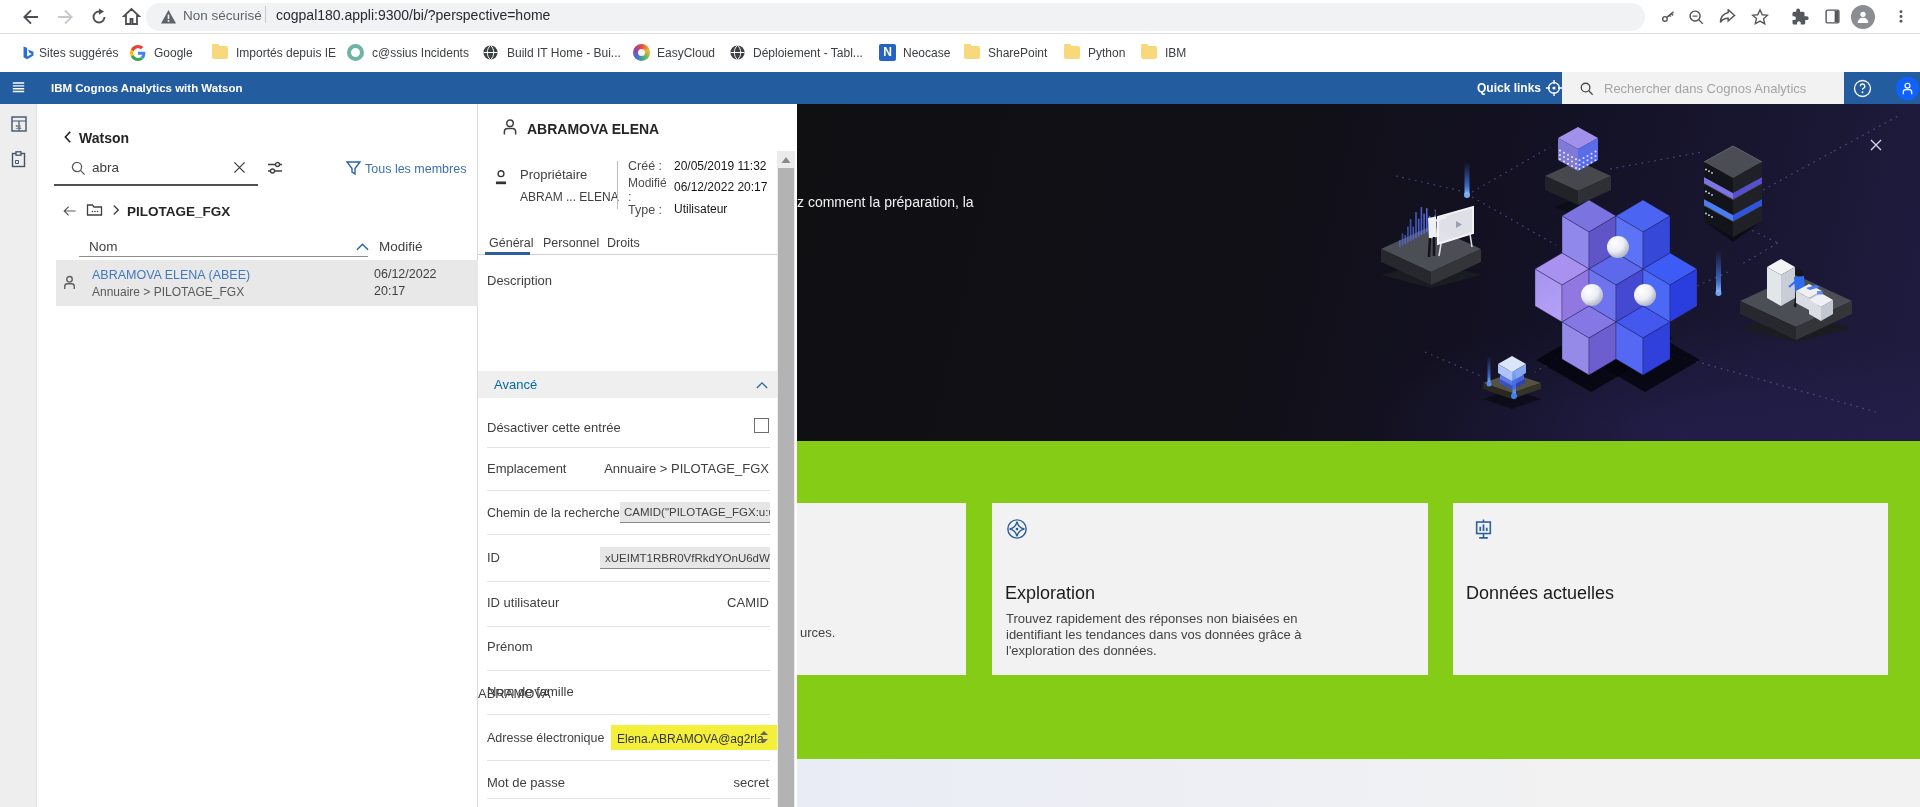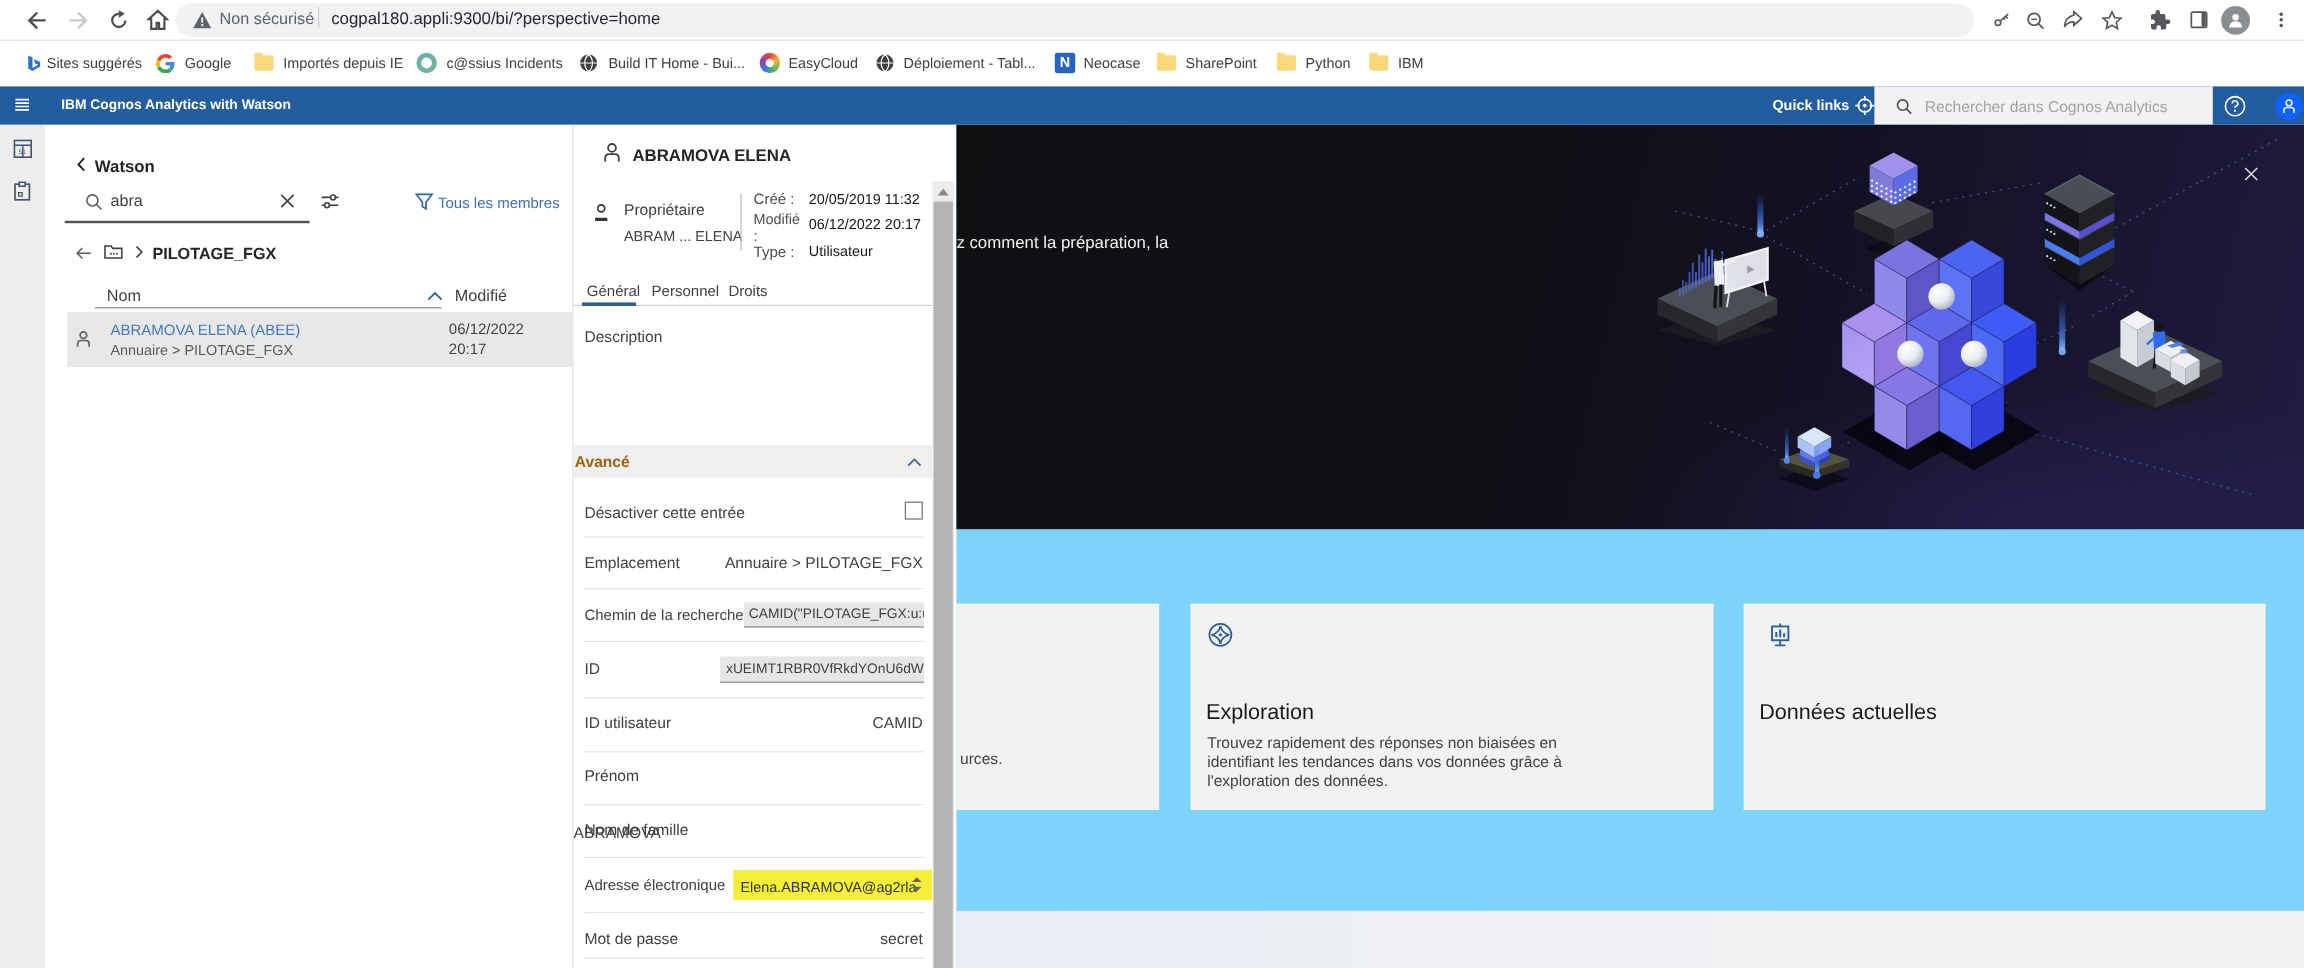--- a/index.html
+++ b/index.html
@@ -26,21 +26,21 @@
 #csearch { position:absolute; left:1562px; top:0px; width:282px; height:32px; background:#f2f2f2; }
 #csearch span { position:absolute; left:42px; top:9px; color:#a4a4a4; font-size:13px; }
 
 
 #sidebar { position:absolute; left:0; top:104px; width:37px; height:703px; background:#eeeeee; border-right:1px solid #e0e0e0; }
 #panel1 { position:absolute; left:37px; top:104px; width:441px; height:703px; background:#fff; border-right:1px solid #d9d9d9; }
 #panel2 { position:absolute; left:478px; top:104px; width:319px; height:703px; background:#fff; }
 .blue  { color:#3d70b2; }
 
 
-#rcontent { position:absolute; left:797px; top:104px; width:1123px; height:703px; background:#7dd3fc; }
+#rcontent { position:absolute; left:797px; top:104px; width:1123px; height:703px; background:#84cc16; }
 #hero { position:absolute; left:0; top:0; width:1123px; height:337px;
   background:linear-gradient(103deg,#101013 0%,#111017 42%,#131124 64%,#191631 82%,#201c41 100%); }
 .card { position:absolute; top:399px; height:172px; background:#f2f2f2; }
 .cardtitle { position:absolute; font-size:18px; color:#1b1b1b;text-align:right; }
 .cardbody { position:absolute; font-size:13px; color:#424242; line-height:16.2px; }
 #bottomband { position:absolute; left:0; top:655px; width:1123px; height:48px;
   background:linear-gradient(90deg,#e9ecf4 0%,#edeff4 40%,#f2f2f2 70%,#f2f2f2 100%); }
 </style>
 </head>
 <body>
@@ -268,21 +268,21 @@
 
   <div class="abs" style="left:11px;top:132px;color:#3f3f3f;font-size:12.5px">Général</div>
   <div class="abs" style="left:65px;top:132px;color:#3f3f3f;font-size:12.5px">Personnel</div>
   <div class="abs" style="left:129px;top:132px;color:#3f3f3f;font-size:12.5px">Droits</div>
   <div class="abs" style="left:0px;top:150px;width:299px;height:1px;background:#d0d0d0"></div>
   <div class="abs" style="left:7px;top:148px;width:45px;height:3px;background:#2d5d9b"></div>
 
   <div class="abs" style="left:9px;top:169px;color:#3f3f3f">Description</div>
 
   <div class="abs" style="left:0;top:267px;width:299px;height:27px;background:#efefef"></div>
-  <div class="abs" style="left:1px;top:273px;font-weight:bold;color:#a16207">Avancé</div>
+  <div class="abs" style="left:16px;top:273px;font-weight:normal;color:#0369a1">Avancé</div>
   <svg class="abs" style="left:278px;top:277px" width="12" height="8" viewBox="0 0 14 9">
         <path d="M1 8l6-6 6 6" fill="none" stroke="#2d64a8" stroke-width="1.6"></path>
       </svg>
 
   <div class="abs" style="left:9px;top:316px;color:#3f3f3f">Désactiver cette entrée</div>
   <div class="abs" style="left:276px;top:314px;width:15px;height:15px;border:1.5px solid #6d6d6d;background:#fff"></div>
 
   <div class="abs" style="left:9px;top:343px;width:283px;height:1px;background:#e2e2e2"></div>
   <div class="abs" style="left:9px;top:357px;color:#3f3f3f">Emplacement</div>
   <div class="abs" style="left:0;top:357px;width:291px;text-align:right;color:#3f3f3f">Annuaire &gt; PILOTAGE_FGX</div>

